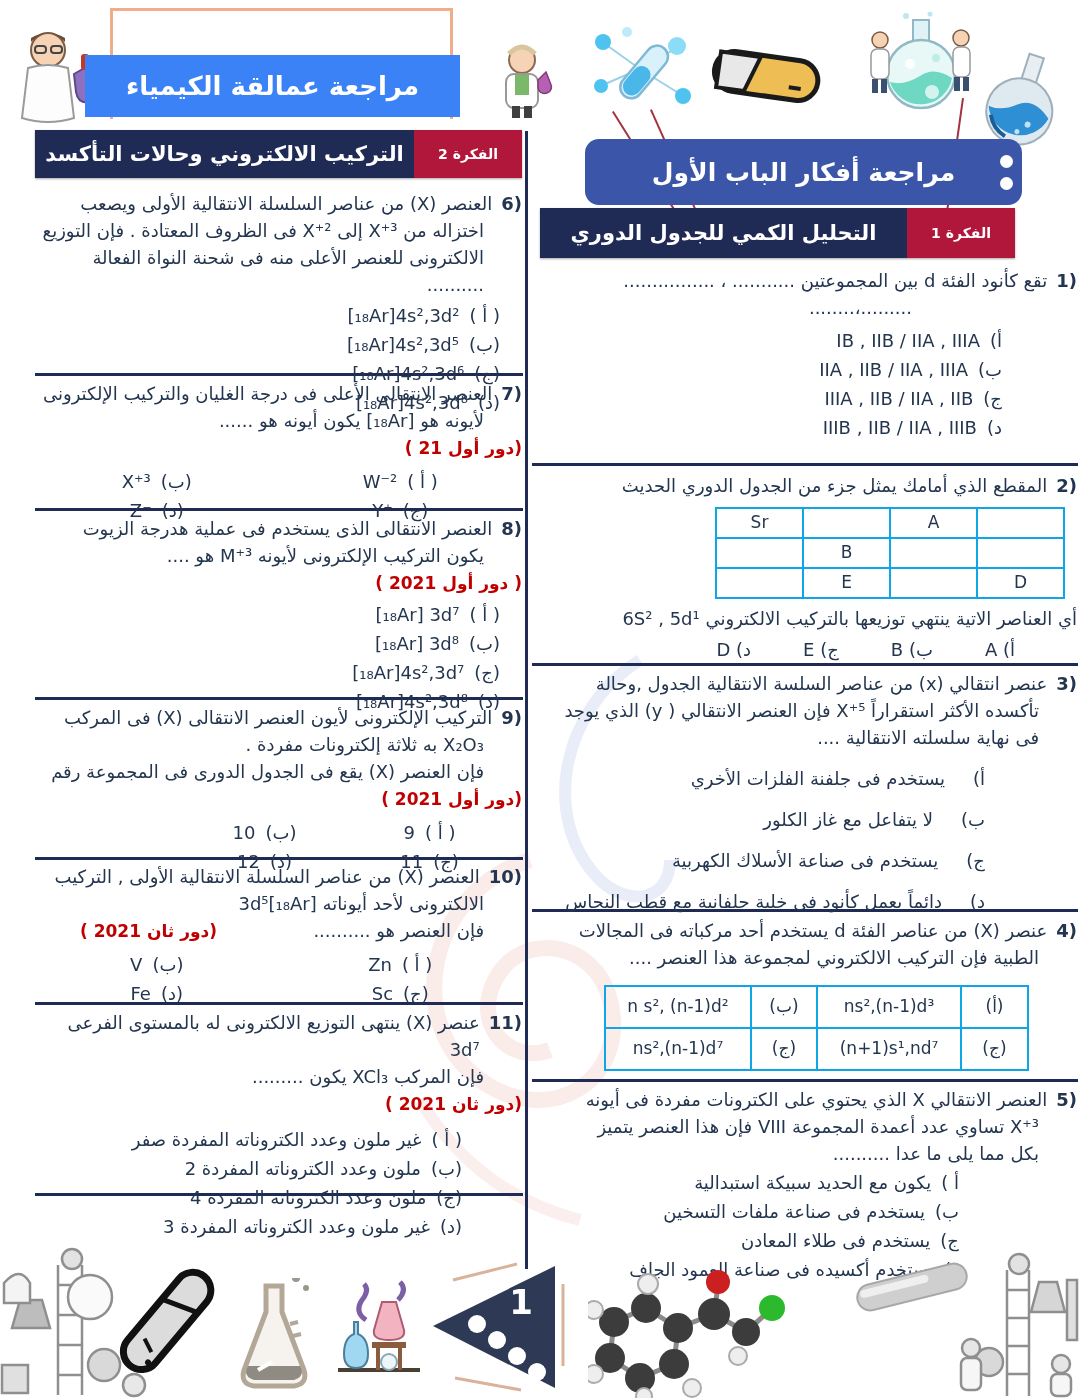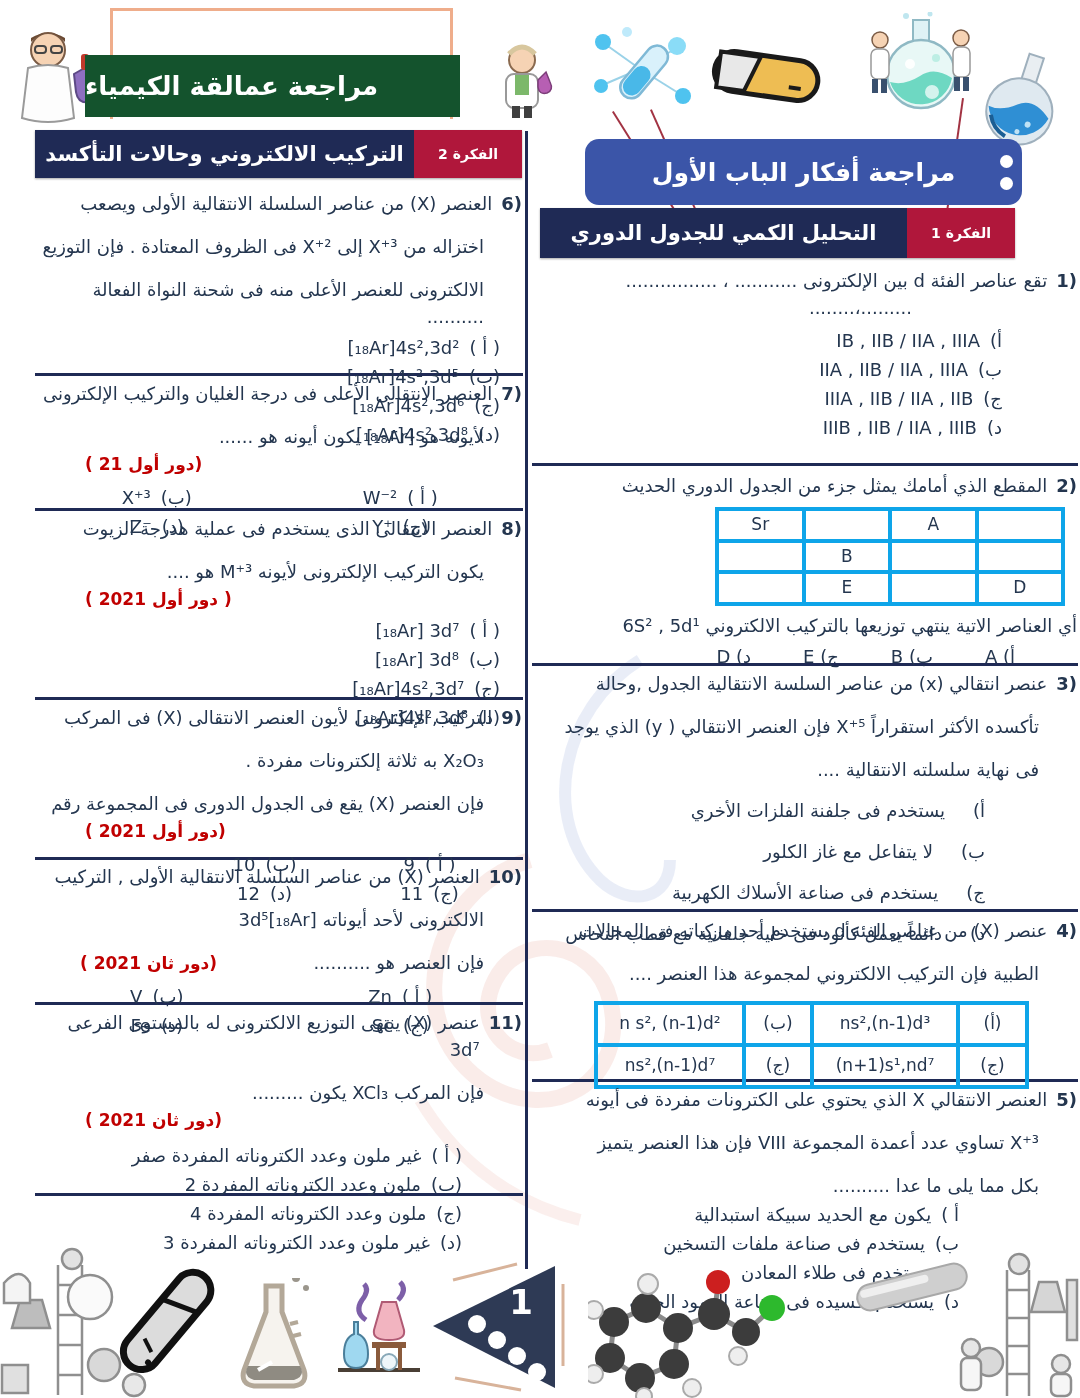--- a/index.html
+++ b/index.html
@@ -2,57 +2,57 @@
 <html lang="ar"><head>
 <meta charset="utf-8">
 <style>
   html,body{margin:0;padding:0;background:#fff;}
   .page{position:relative;width:1080px;height:1398px;background:#ffffff;overflow:hidden;
         font-family:"DejaVu Sans",sans-serif;color:#24364f;}
   .abs{position:absolute;}
   
   .bracket{position:absolute;left:110px;top:8px;width:337px;height:108px;
            border:3px solid #efad8b;border-bottom:none;}
-  .peach-banner{position:absolute;left:85px;top:55px;width:375px;height:62px;background:#14532d;
+  .peach-banner{position:absolute;left:85px;top:55px;width:375px;height:62px;background:#3b82f6;
                 color:#fff;font-weight:bold;font-size:26px;display:flex;align-items:center;
-                justify-content:flex-end;direction:rtl;}
+                justify-content:center;direction:rtl;}
   .idea-band{position:absolute;display:flex;height:48px;box-shadow:0 1px 2px rgba(0,0,0,.35);justify-content:center;}
   .idea-band .title{flex:1;background:#1f2a55;color:#fff;font-weight:bold;font-size:21px;
                     display:flex;align-items:center;justify-content:center;direction:rtl;}
   .idea-band .label{width:108px;background:#b0173b;color:#fff;font-weight:bold;font-size:14px;
                     display:flex;align-items:center;justify-content:center;direction:rtl;}
   .blue-banner{position:absolute;left:585px;top:139px;width:437px;height:66px;background:#3b55a8;
                border-radius:14px;color:#fff;font-weight:bold;font-size:25px;display:flex;
                align-items:center;justify-content:center;direction:rtl;}
   .blue-banner .dot{position:absolute;right:9px;width:13px;height:13px;border-radius:50%;background:#fff;}
   
   .vdiv{position:absolute;left:525px;top:131px;width:3px;height:1138px;background:#1f2a55;}
   .sep{position:absolute;height:3px;background:#1f2a55;}
   .redline{position:absolute;width:2px;background:#a23343;transform-origin:top left;}
   
   .q{position:absolute;direction:rtl;text-align:right;font-size:18px;line-height:1.5;color:#24364f;}
   .ql1{display:flex;gap:9px;align-items:baseline;}
   .num{font-weight:bold;direction:ltr;unicode-bidi:isolate;}
-  .cont{padding-right:38px;margin-top:16px;}
+  .cont{padding-right:38px;}
   .dots-line{padding-right:165px;}
   .ltr{direction:ltr;unicode-bidi:isolate;display:inline-block;}
   .opt{display:flex;gap:10px;align-items:baseline;margin-top:2px;}
   .opts-right{padding-right:75px;margin-top:6px;}
   .opts-right-l{padding-right:22px;margin-top:4px;}
   .opts-wide{padding-right:92px;margin-top:10px;}
   .opts-wide .opt{margin-top:14px;gap:28px;}
   .opts-q5{padding-right:118px;margin-top:2px;}
   .optgrid{display:grid;grid-template-columns:1fr 1fr;margin-top:4px;}
   .optgrid .opt{justify-content:center;}
   .optrow{display:flex;direction:rtl;gap:52px;padding-right:62px;margin-top:4px;}
-  .tagline{text-align:left;padding-left:50px;}
+  .tagline{text-align:right;padding-left:50px;}
   .tag{color:#c00000;font-weight:bold;font-size:17px;direction:rtl;unicode-bidi:isolate;}
   .flexsplit{display:flex;justify-content:space-between;align-items:baseline;}
   table.ptable{border-collapse:collapse;direction:ltr;}
-  table.ptable td{border:4px solid #0ea5e9;text-align:center;font-size:17px;color:#24364f;}
+  table.ptable td{border:2px solid #0ea5e9;text-align:center;font-size:17px;color:#24364f;}
   .watermark{position:absolute;opacity:.45;pointer-events:none;}
 </style>
 </head>
 <body>
 
 <div class="page">
 
   <svg class="watermark" style="left:360px;top:830px;" width="300" height="400" viewBox="0 0 300 400">
     <path d="M170 30 C 70 60, 40 190, 120 250 C 190 300, 270 250, 250 170 C 235 110, 160 100, 135 150 C 112 195, 150 235, 190 220" fill="none" stroke="#eab3a8" stroke-width="16" opacity="0.55"></path>
     <path d="M60 270 C 90 320, 140 370, 220 390" fill="none" stroke="#eab3a8" stroke-width="12" opacity="0.45"></path>
@@ -170,21 +170,21 @@
   <div class="sep" style="left:35px;top:373px;width:488px;"></div>
   <div class="sep" style="left:35px;top:508px;width:488px;"></div>
   <div class="sep" style="left:35px;top:697px;width:488px;"></div>
   <div class="sep" style="left:35px;top:857px;width:488px;"></div>
   <div class="sep" style="left:35px;top:1002px;width:488px;"></div>
   <div class="sep" style="left:35px;top:1193px;width:488px;"></div>
 
   <div class="q" style="left:540px;top:267px;width:537px;">
     <div class="ql1">
         <span class="num">1)</span>
-      <span>تقع عناصر الفئة d بين الإلكترونى ........... ، ................</span>
+      <span>تقع كأنود الفئة d بين المجموعتين ........... ، ................</span>
       </div>
     <div class="dots-line">.........،........</div>
     <div class="opts-right">
       <div class="opt">
           <span>أ)</span>
           <span class="ltr">IB , IIB  /  IIA , IIIA</span>
         </div>
       <div class="opt">
           <span>ب)</span>
           <span class="ltr">IIA , IIB / IIA , IIIA</span>

